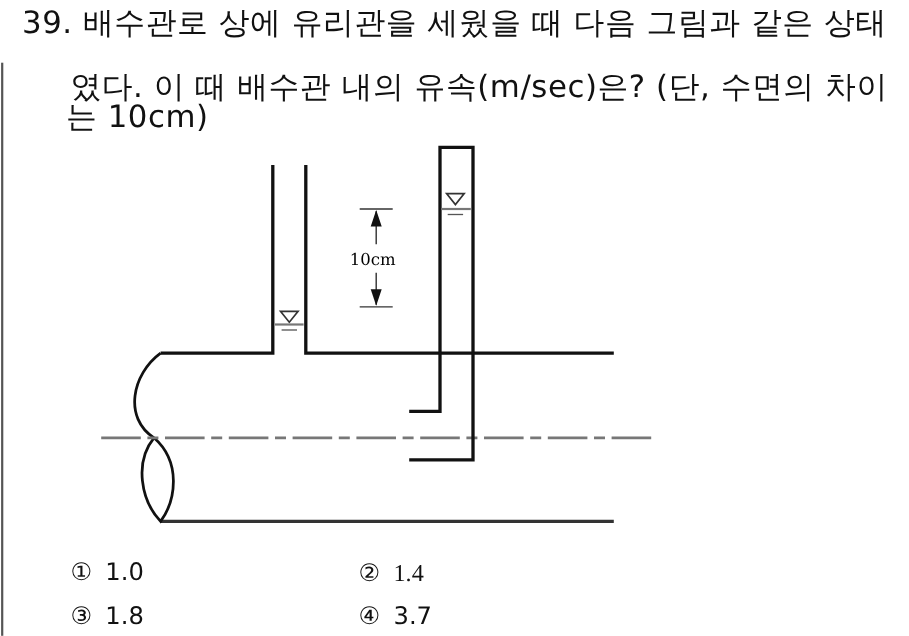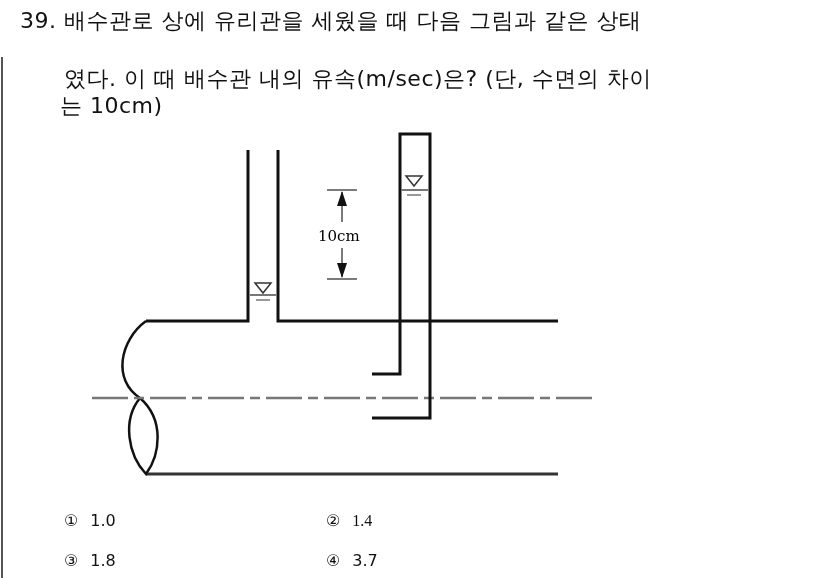--- a/index.html
+++ b/index.html
@@ -1,24 +1,24 @@
 <!DOCTYPE html>
 <html><head>
   <meta charset="utf-8">
   <style>
     html, body { margin: 0; padding: 0; background: #ffffff; }
     body { width: 826px; height: 578px; position: relative; overflow: hidden;
            font-family: "DejaVu Sans", "Liberation Sans", sans-serif; color: #111; }
-    .q-line { position: absolute; font-size: 22px; letter-spacing: 0.5px; white-space: nowrap; line-height: 26px; }
+    .q-line { position: absolute; font-size: 28px; letter-spacing: 0.5px; white-space: nowrap; line-height: 26px; }
     #line1 { left: 20px; top: 8px; }
     #line2 { left: 64px; top: 66px; }
     #line3 { left: 60px; top: 93px; }
     .left-border { position: absolute; left: 1px; top: 57px; width: 2px; height: 521px; background: #555; }
     .figure { position: absolute; left: 0; top: 0; width: 826px; height: 500px; }
-    .choice { position: absolute; font-size: 16px; white-space: nowrap; line-height: 26px; }
+    .choice { position: absolute; font-size: 22px; white-space: nowrap; line-height: 26px; }
     .choice .num { margin-right: 12px; }
     #c1 { left: 64px; top: 508px; }
     #c2 { left: 326px; top: 508px; font-family: Liberation Serif, serif; }
     #c3 { left: 64px; top: 548px; text-align: center; }
     #c4 { left: 326px; top: 548px; }
     .fig-label { font-family: "DejaVu Serif", "Liberation Serif", serif; font-size: 15px; }
   </style>
 </head>
 <body>
 

